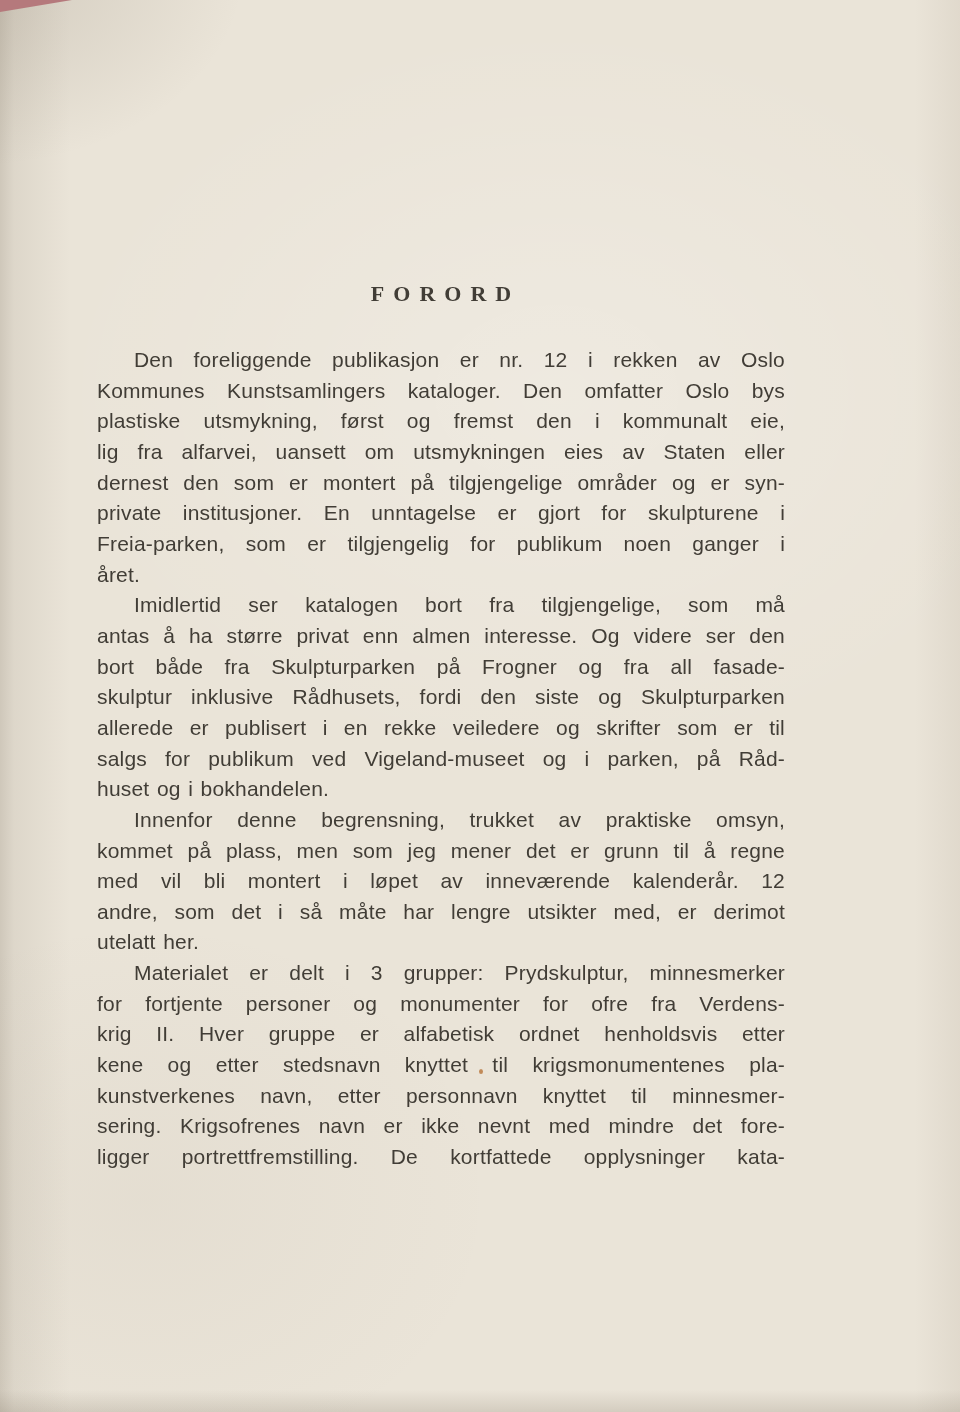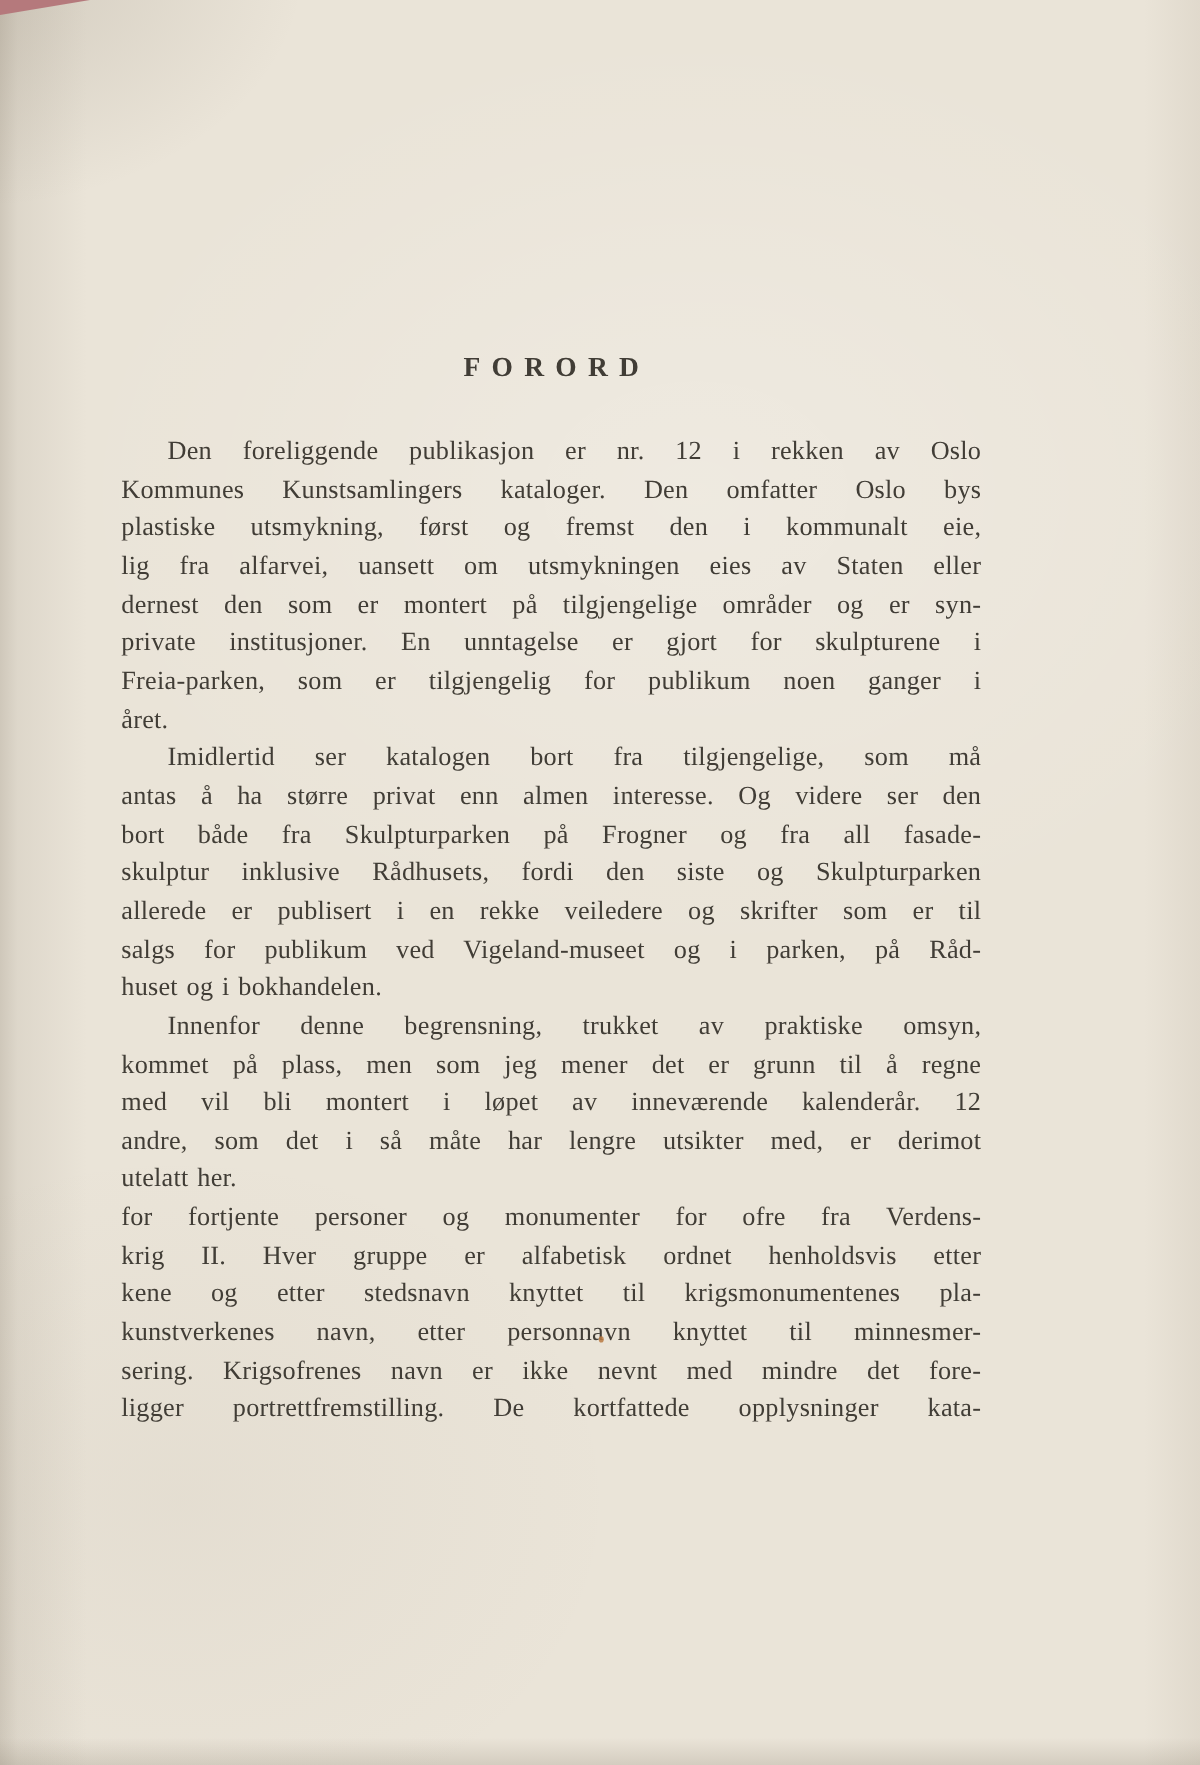--- a/index.html
+++ b/index.html
@@ -48,21 +48,21 @@
     letter-spacing: 9px;
     text-indent: 9px;
     text-align: center;
     color: var(--ink, #44403a);
   }
   .body-text {
     position: absolute;
     left: 97px;
     top: 345px;
     width: 688px;
-    font-family: Liberation Serif, serif;
+    font-family: Liberation Sans, sans-serif;
     font-size: 21px;
     line-height: 30.65px;
     letter-spacing: 0.2px;
     word-spacing: 1.5px;
     color: var(--ink, #403c35);
   }
   .paragraph { margin: 0; }
   .line {
     text-align: justify;
     text-align-last: justify;
@@ -106,20 +106,21 @@
         <div class="line last">huset og i bokhandelen.</div>
       </div>
       <div class="paragraph">
         <div class="line indent">Innenfor denne begrensning, trukket av praktiske omsyn,</div>
         <div class="line">kommet på plass, men som jeg mener det er grunn til å regne</div>
         <div class="line">med vil bli montert i løpet av inneværende kalenderår. 12</div>
         <div class="line">andre, som det i så måte har lengre utsikter med, er derimot</div>
         <div class="line last">utelatt her.</div>
       </div>
       <div class="paragraph">
+        <div class="line indent">Materialet er delt i 3 grupper: Prydskulptur, minnesmerker</div>
         <div class="line">for fortjente personer og monumenter for ofre fra Verdens-</div>
         <div class="line">krig II. Hver gruppe er alfabetisk ordnet henholdsvis etter</div>
         <div class="line">kene og etter stedsnavn knyttet til krigsmonumentenes pla-</div>
         <div class="line">kunstverkenes navn, etter personnavn knyttet til minnesmer-</div>
         <div class="line">sering. Krigsofrenes navn er ikke nevnt med mindre det fore-</div>
         <div class="line">ligger portrettfremstilling. De kortfattede opplysninger kata-</div>
       </div>
     </div>
   <div class="speck"></div>
 </div>

